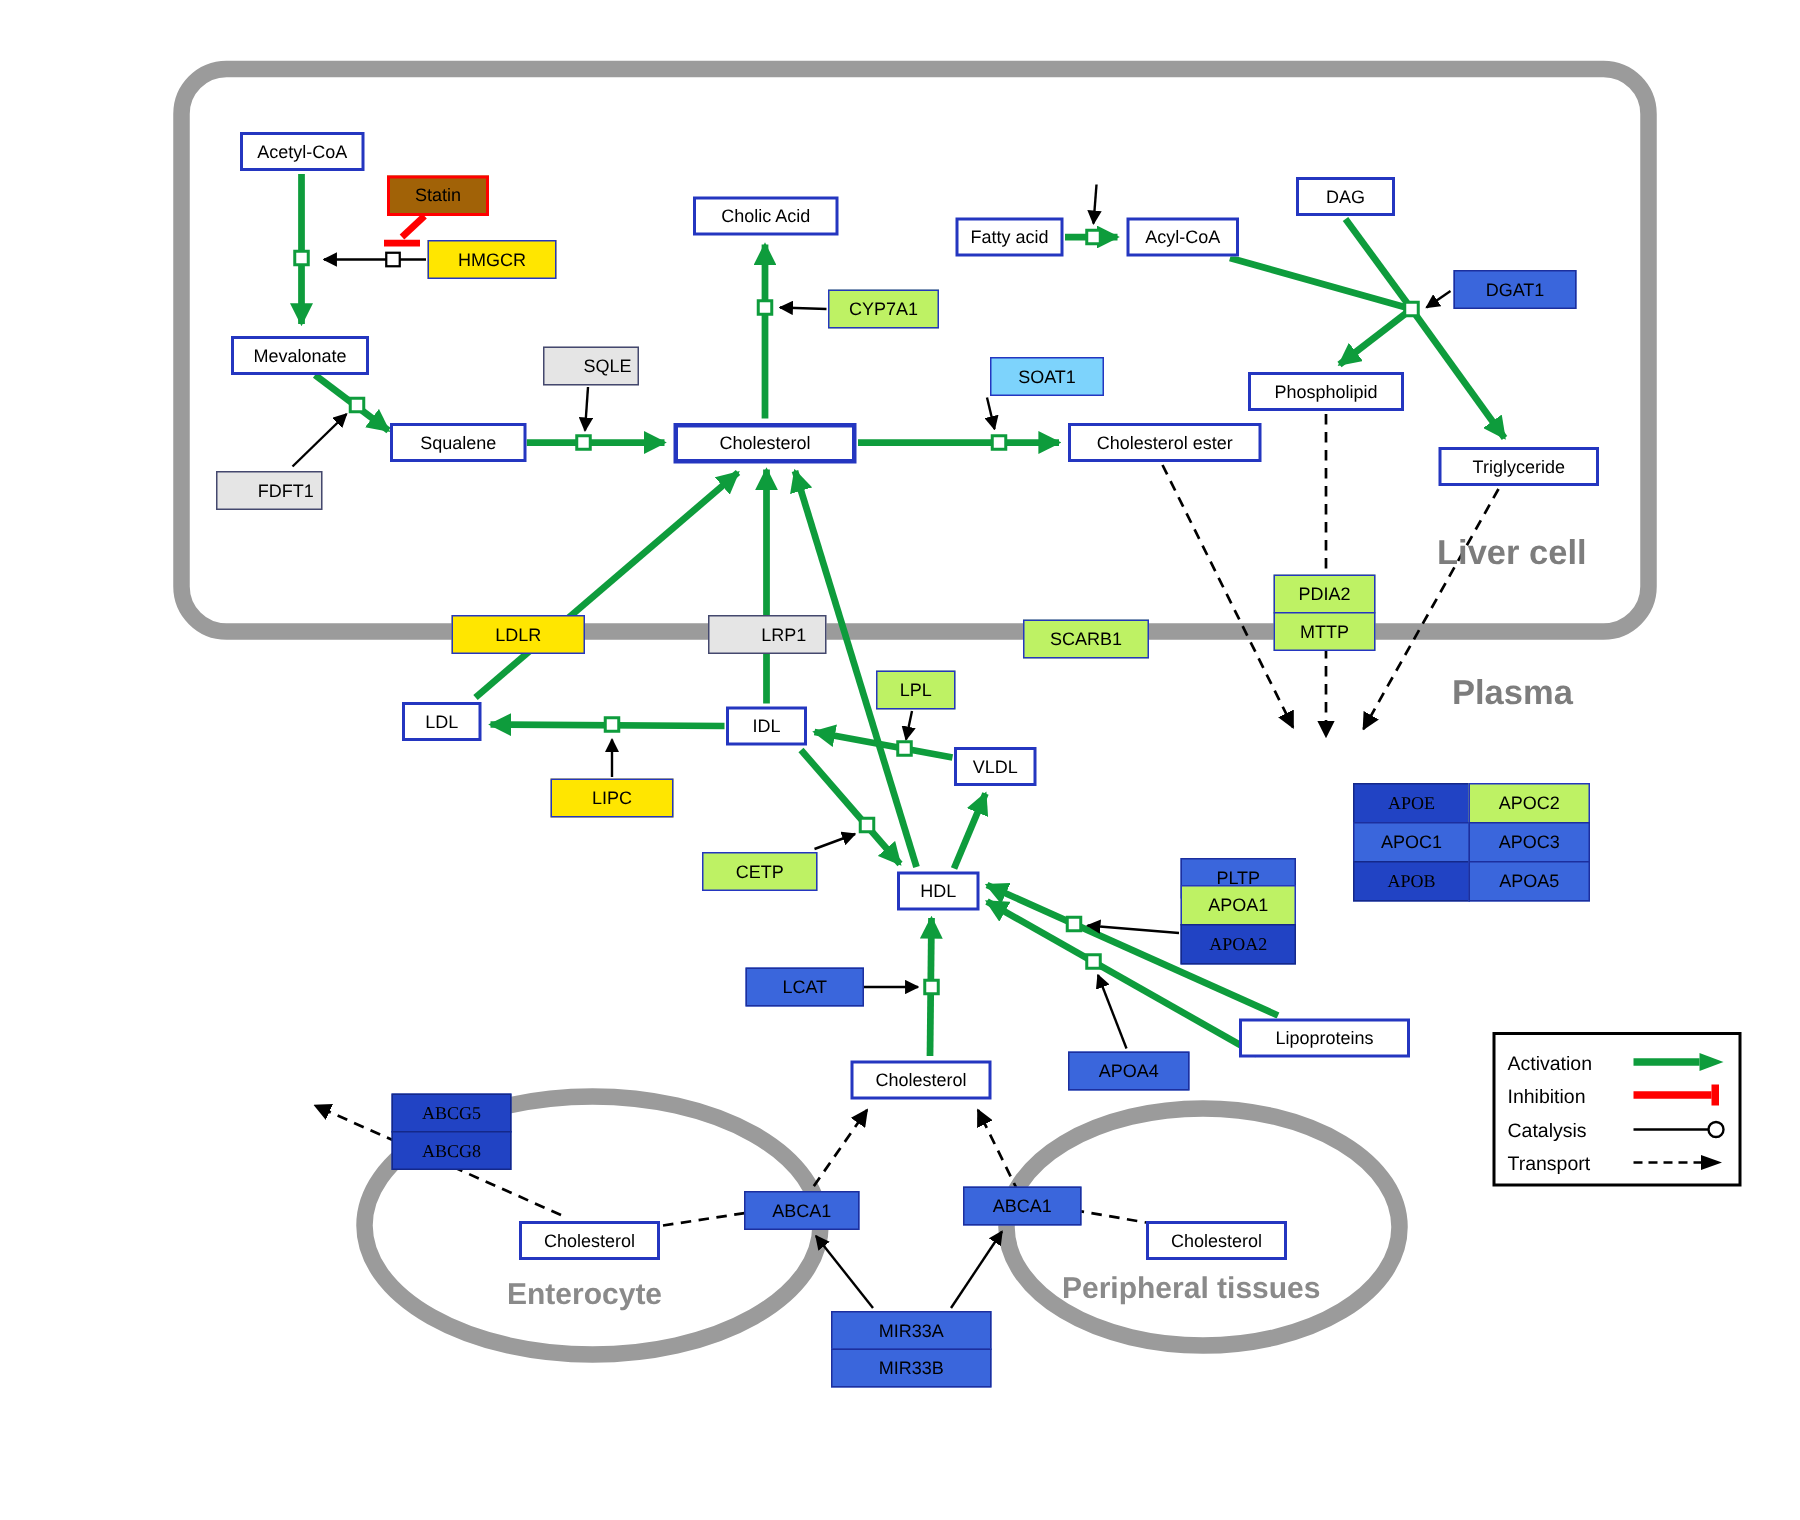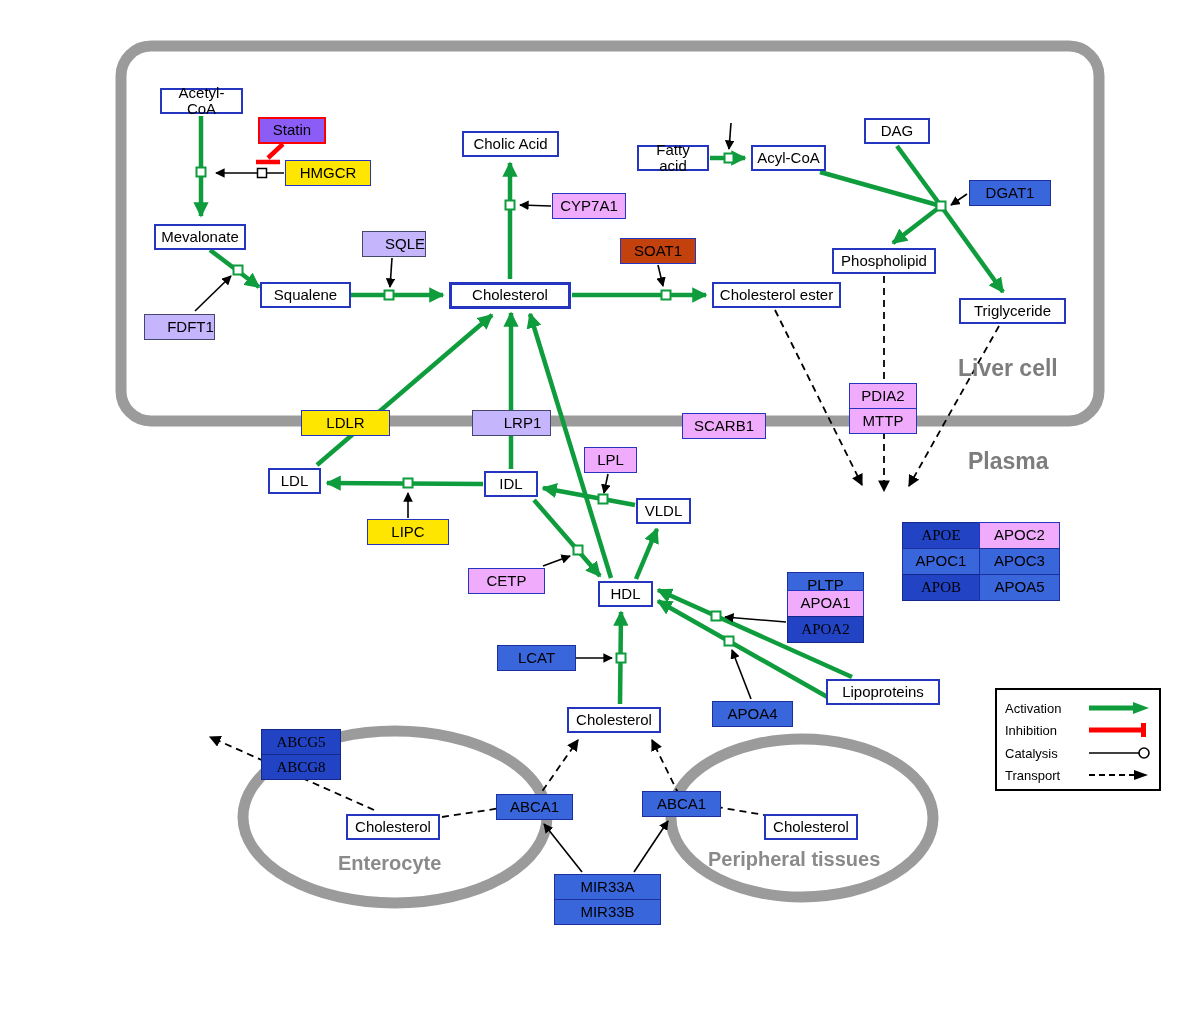--- a/index.html
+++ b/index.html
@@ -3,30 +3,30 @@
 <meta charset="utf-8">
 <style>
   * { margin:0; padding:0; box-sizing:border-box; }
   html,body { background:#ffffff; }
   body { font-family:"Liberation Sans","DejaVu Sans",sans-serif; color:#000; }
   .canvas { position:relative; width:1200px; height:1013px; background:#fff; overflow:hidden; }
   svg.layer { position:absolute; left:0; top:0; z-index:2; }
   .node {
     position:absolute; height:26px; z-index:3;
     display:flex; align-items:center; justify-content:center;
-    text-align:center; font-size:15px; line-height:1.08;
+    text-align:center; font-size:12px; line-height:1.08;
     background:#fff; padding:0 3px; color:#000;
   }
   .m    { background:#ffffff; border:2px solid #2436C0; }
   .main { border-width:3px; }
-  .statin { background:#8b5cf6; border:2.5px solid #FF0000; }
+  .statin { background:#a16207; border:2.5px solid #FF0000; }
   .gy  { background:#FFE600; border:1.5px solid #2436C0; }
-  .gpy { background:#c4b5fd; border:1.5px solid #44486E;padding-left:25px; }
-  .glb { background:#f0abfc; border:1.5px solid #2436C0; }
-  .gmb { background:#c2410c; border:1.5px solid #2436C0; }
+  .gpy { background:#e5e5e5; border:1.5px solid #44486E;padding-left:25px; }
+  .glb { background:#bef264; border:1.5px solid #2436C0; }
+  .gmb { background:#7dd3fc; border:1.5px solid #2436C0;margin-left:40px; }
   .gb  { background:#3A66DC; border:1.5px solid #1C2F9E; }
   .gd  { background:#2143C4; border:1.5px solid #14288A;font-family:Liberation Serif, serif; }
   .comp-label { position:absolute; z-index:2; font-weight:bold; color:#7D7D7D; }
   .comp-label.big   { font-size:23px; }
   .comp-label.small { font-size:20px; color:#8A8A8A; }
   .legend {
     position:absolute; left:995px; top:688px; width:166px; height:103px;
     background:#fff; border:2px solid #000; z-index:5; padding:5px 8px;
     display:flex; flex-direction:column; justify-content:space-around;
   }

